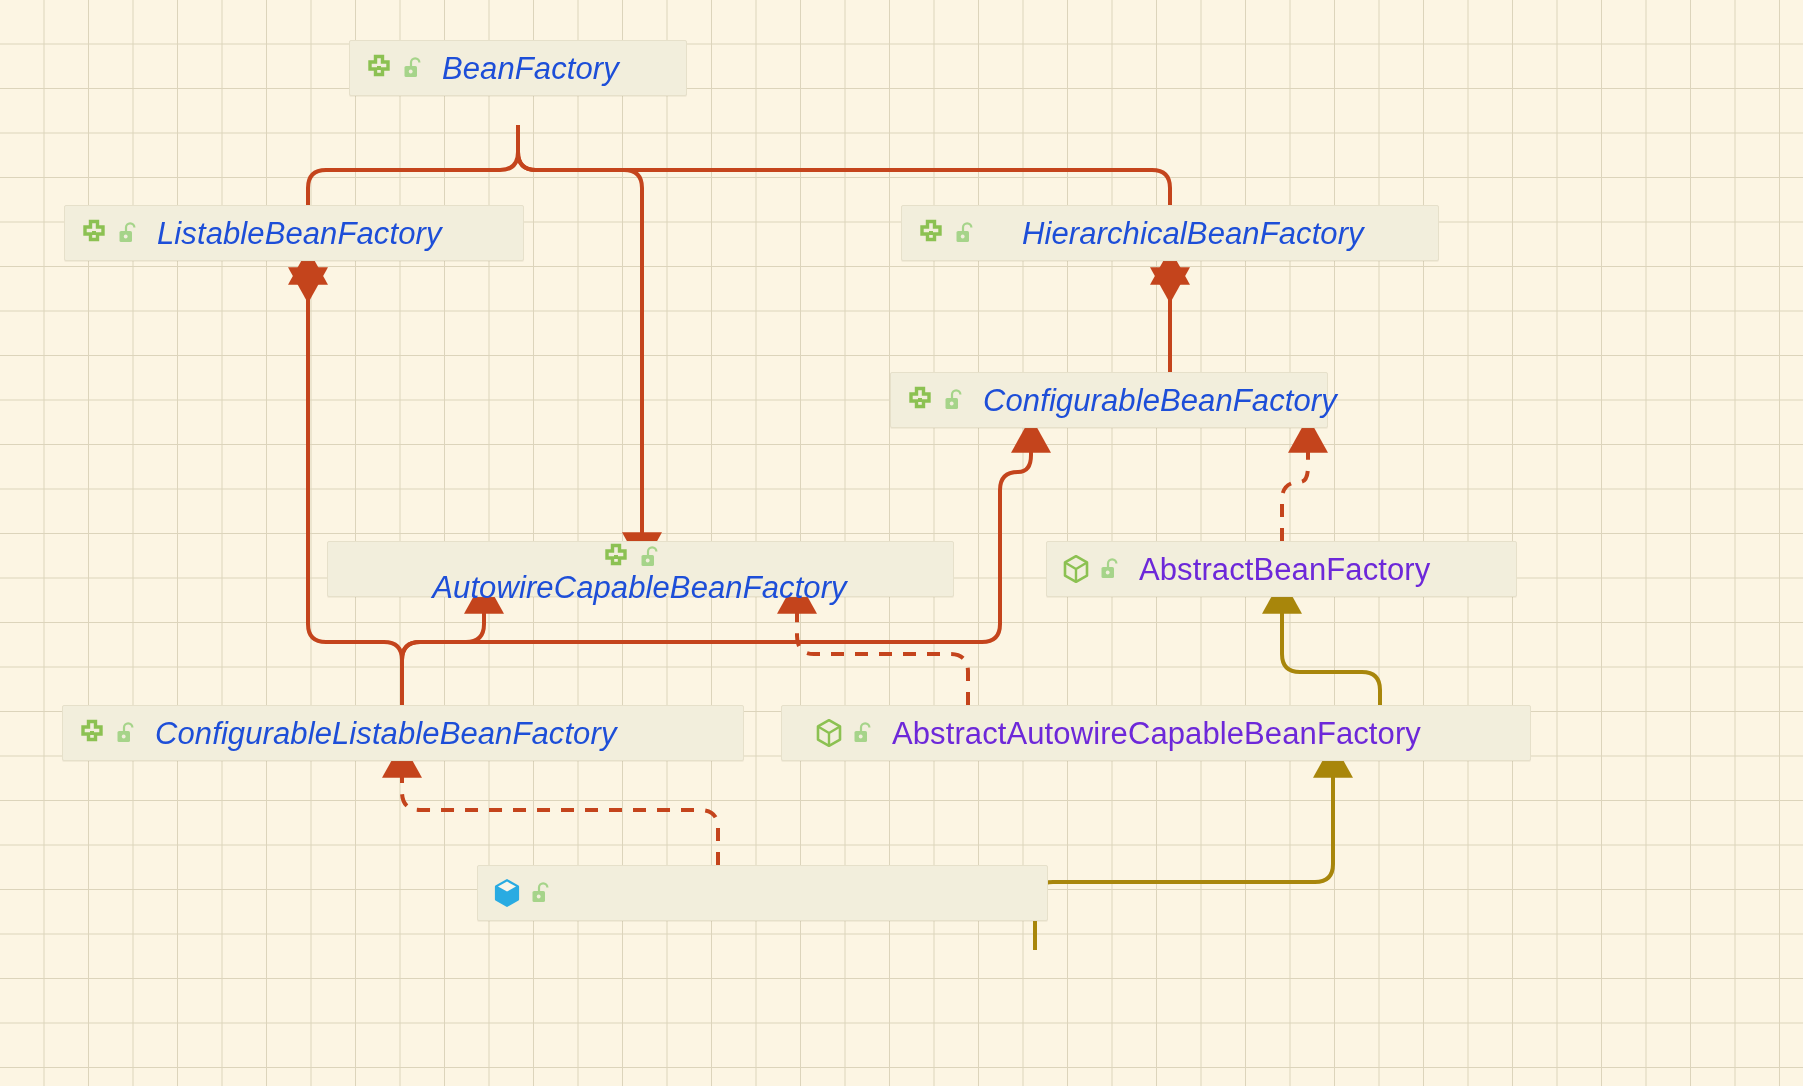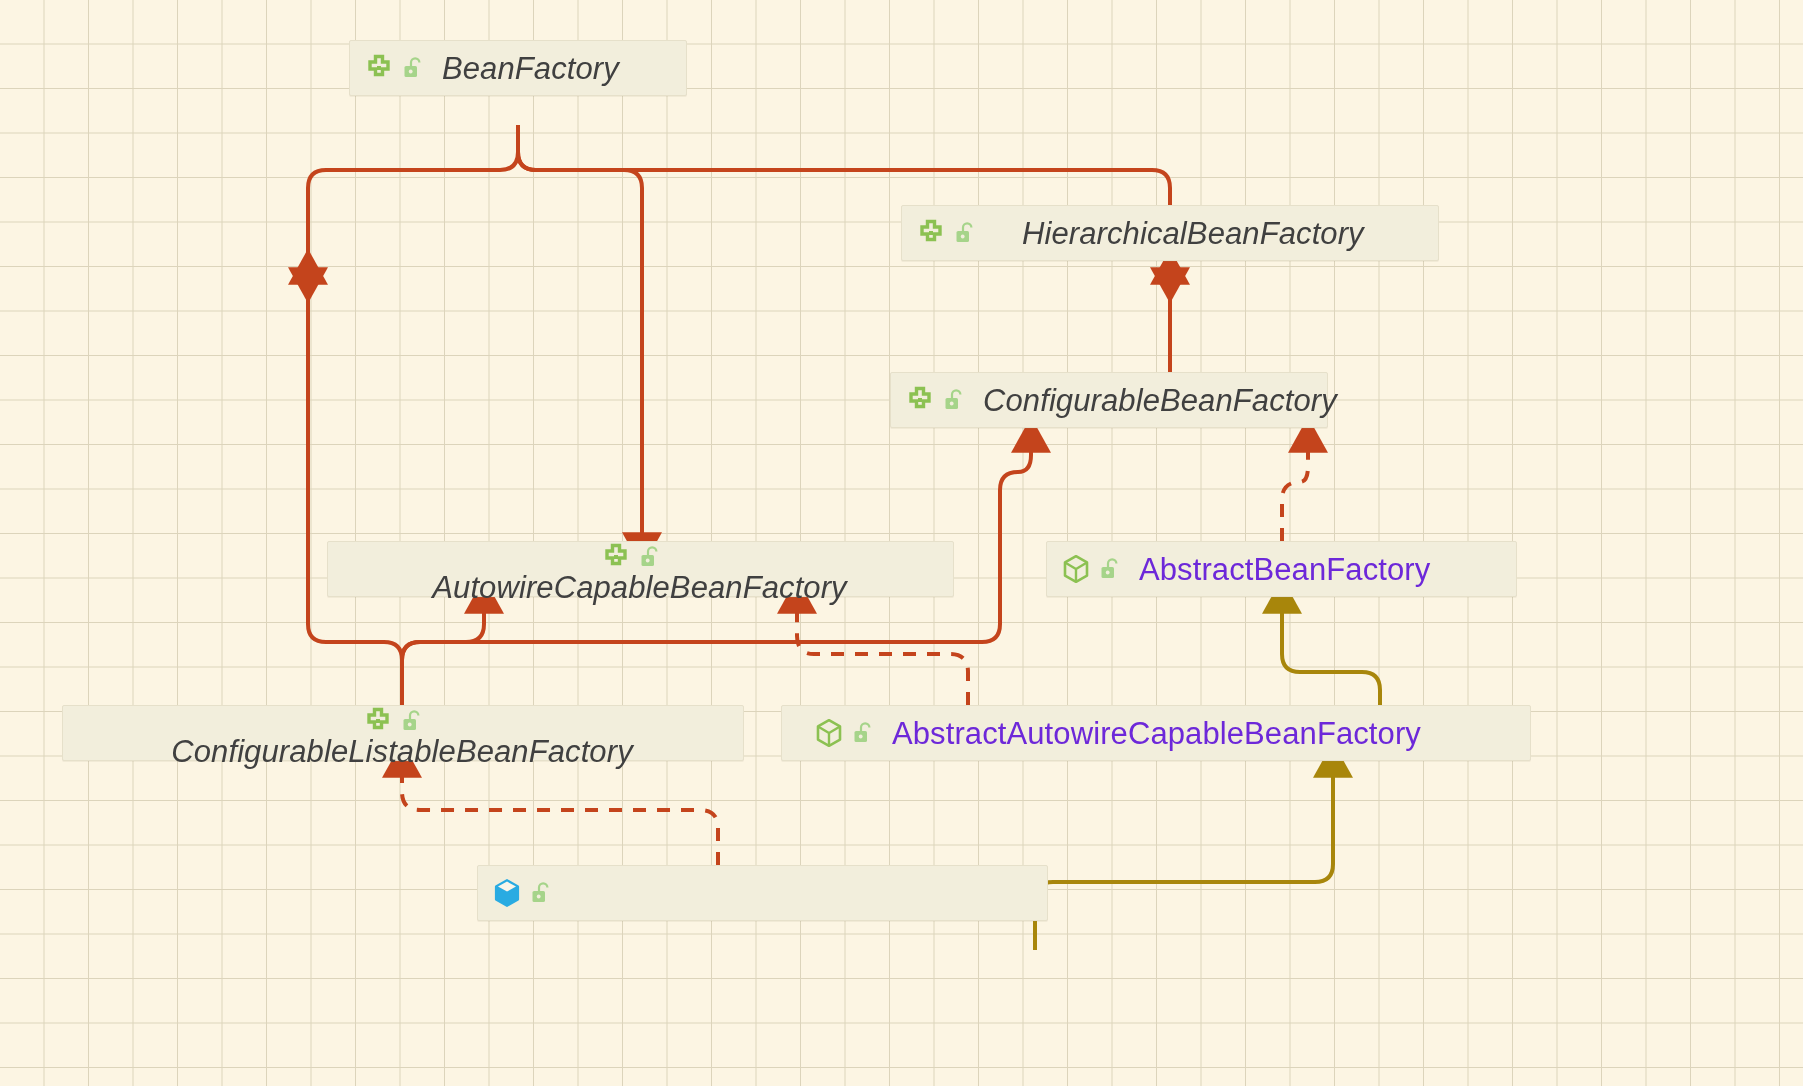--- a/index.html
+++ b/index.html
@@ -51,21 +51,21 @@
   }
   .node svg { display: block; }
   .ico-type { margin-right: 8px; }
   .ico-lock { margin-right: 16px; }
   .label {
     font-size: 31px;
     line-height: 1;
     letter-spacing: 0.1px;
   }
   .label.iface {
-    color: #404040;
+    color: #1d4ed8;
     font-style: italic;
   }
   .label.klass {
     color: #6d28d9;
     font-style: normal;
   }
 </style>
 </head>
 <body>
 
@@ -147,20 +147,38 @@
         <svg width="24" height="26" viewBox="0 0 24 26">
           <path d="M9 11V7.5a4.2 4.2 0 0 1 8.4 0" fill="none" stroke="#A6D48A" stroke-width="2.2"></path>
           <rect x="2.5" y="11" width="12.5" height="11" rx="1.6" fill="#A6D48A"></rect>
           <circle cx="8.7" cy="16.5" r="1.9" fill="#F2EEDC"></circle>
         </svg>
       </span>
     </span>
     <span class="label iface">BeanFactory</span>
   </div>
 
+  <div class="node" style="left:64px; top:205px; width:460px;">
+    <span class="glyphs">
+      <span class="ico-type">
+        <svg width="30" height="30" viewBox="0 0 30 30">
+          <path d="M11.5 3.5h7v5.5h5.5v7h-5.5v5.5h-7v-5.5H6v-7h5.5z" fill="none" stroke="#8CC152" stroke-width="3.4"></path>
+          <rect x="13" y="13" width="4" height="4" fill="#8CC152"></rect>
+        </svg>
+      </span>
+      <span class="ico-lock">
+        <svg width="24" height="26" viewBox="0 0 24 26">
+          <path d="M9 11V7.5a4.2 4.2 0 0 1 8.4 0" fill="none" stroke="#A6D48A" stroke-width="2.2"></path>
+          <rect x="2.5" y="11" width="12.5" height="11" rx="1.6" fill="#A6D48A"></rect>
+          <circle cx="8.7" cy="16.5" r="1.9" fill="#F2EEDC"></circle>
+        </svg>
+      </span>
+    </span>
+    <span class="label iface">ListableBeanFactory</span>
+  </div>
 
   <div class="node" style="left:901px; top:205px; width:538px;gap:28px;">
     <span class="glyphs">
       <span class="ico-type">
         <svg width="30" height="30" viewBox="0 0 30 30">
           <path d="M11.5 3.5h7v5.5h5.5v7h-5.5v5.5h-7v-5.5H6v-7h5.5z" fill="none" stroke="#8CC152" stroke-width="3.4"></path>
           <rect x="13" y="13" width="4" height="4" fill="#8CC152"></rect>
         </svg>
       </span>
       <span class="ico-lock">
@@ -224,21 +242,21 @@
         <svg width="24" height="26" viewBox="0 0 24 26">
           <path d="M9 11V7.5a4.2 4.2 0 0 1 8.4 0" fill="none" stroke="#A6D48A" stroke-width="2.2"></path>
           <rect x="2.5" y="11" width="12.5" height="11" rx="1.6" fill="#A6D48A"></rect>
           <circle cx="8.7" cy="16.5" r="1.9" fill="#F2EEDC"></circle>
         </svg>
       </span>
     </span>
     <span class="label klass">AbstractBeanFactory</span>
   </div>
 
-  <div class="node" style="left:62px; top:705px; width:682px;flex-direction:column;">
+  <div class="node" style="left:62px; top:705px; width:682px;">
     <span class="glyphs">
       <span class="ico-type">
         <svg width="30" height="30" viewBox="0 0 30 30">
           <path d="M11.5 3.5h7v5.5h5.5v7h-5.5v5.5h-7v-5.5H6v-7h5.5z" fill="none" stroke="#8CC152" stroke-width="3.4"></path>
           <rect x="13" y="13" width="4" height="4" fill="#8CC152"></rect>
         </svg>
       </span>
       <span class="ico-lock">
         <svg width="24" height="26" viewBox="0 0 24 26">
           <path d="M9 11V7.5a4.2 4.2 0 0 1 8.4 0" fill="none" stroke="#A6D48A" stroke-width="2.2"></path>

